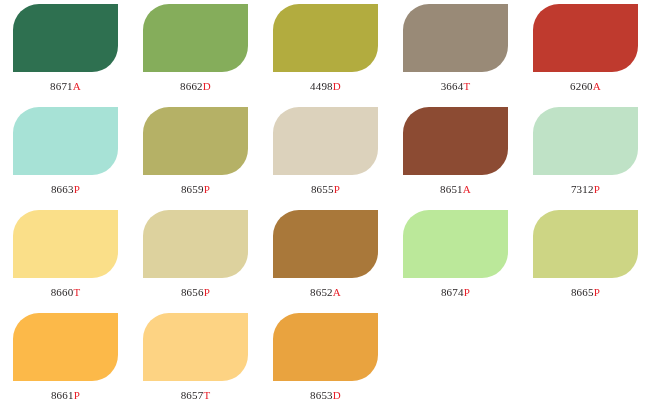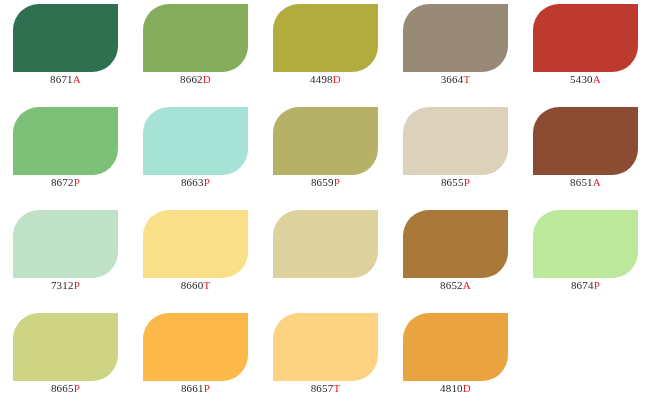--- a/index.html
+++ b/index.html
@@ -37,20 +37,21 @@
     border-top-left-radius: 26px;
     border-bottom-right-radius: 26px;
     border-top-right-radius: 0;
     border-bottom-left-radius: 0;
   }
   .swatch-label {
     width: 105px;
     text-align: center;
     font-size: 11px;
     line-height: 14px;
+    margin-top: 7px;
     color: #231f20;
     letter-spacing: 0.2px;
     white-space: nowrap;
   }
   .code-num {
     color: #231f20;
   }
   .code-suffix {
     color: #e8202a;
   }
@@ -70,25 +71,21 @@
     <div class="swatch-cell">
       <div class="swatch-chip" style="background: rgb(178, 172, 63);"></div>
       <div class="swatch-label"><span class="code-num">4498</span><span class="code-suffix">D</span></div>
     </div>
     <div class="swatch-cell">
       <div class="swatch-chip" style="background: rgb(153, 138, 119);"></div>
       <div class="swatch-label"><span class="code-num">3664</span><span class="code-suffix">T</span></div>
     </div>
     <div class="swatch-cell">
       <div class="swatch-chip" style="background: rgb(191, 58, 46);"></div>
-      <div class="swatch-label"><span class="code-num">5430</span><span class="code-suffix">A</span></div>
-    </div>
-    <div class="swatch-cell">
-      <div class="swatch-chip" style="background: rgb(124, 193, 119);"></div>
-      <div class="swatch-label"><span class="code-num">8672</span><span class="code-suffix">P</span></div>
+      <div class="swatch-label"><span class="code-num">6260</span><span class="code-suffix">A</span></div>
     </div>
     <div class="swatch-cell">
       <div class="swatch-chip" style="background: rgb(167, 226, 214);"></div>
       <div class="swatch-label"><span class="code-num">8663</span><span class="code-suffix">P</span></div>
     </div>
     <div class="swatch-cell">
       <div class="swatch-chip" style="background: rgb(181, 177, 102);"></div>
       <div class="swatch-label"><span class="code-num">8659</span><span class="code-suffix">P</span></div>
     </div>
     <div class="swatch-cell">
@@ -102,20 +99,21 @@
     <div class="swatch-cell">
       <div class="swatch-chip" style="background: rgb(191, 226, 198);"></div>
       <div class="swatch-label"><span class="code-num">7312</span><span class="code-suffix">P</span></div>
     </div>
     <div class="swatch-cell">
       <div class="swatch-chip" style="background: rgb(250, 223, 137);"></div>
       <div class="swatch-label"><span class="code-num">8660</span><span class="code-suffix">T</span></div>
     </div>
     <div class="swatch-cell">
       <div class="swatch-chip" style="background: rgb(221, 210, 158);"></div>
+      <div class="swatch-label"><span class="code-num">8656</span><span class="code-suffix">P</span></div>
     </div>
     <div class="swatch-cell">
       <div class="swatch-chip" style="background: rgb(169, 120, 58);"></div>
       <div class="swatch-label"><span class="code-num">8652</span><span class="code-suffix">A</span></div>
     </div>
     <div class="swatch-cell">
       <div class="swatch-chip" style="background: rgb(187, 232, 154);"></div>
       <div class="swatch-label"><span class="code-num">8674</span><span class="code-suffix">P</span></div>
     </div>
     <div class="swatch-cell">
@@ -125,15 +123,15 @@
     <div class="swatch-cell">
       <div class="swatch-chip" style="background: rgb(252, 185, 73);"></div>
       <div class="swatch-label"><span class="code-num">8661</span><span class="code-suffix">P</span></div>
     </div>
     <div class="swatch-cell">
       <div class="swatch-chip" style="background: rgb(253, 211, 131);"></div>
       <div class="swatch-label"><span class="code-num">8657</span><span class="code-suffix">T</span></div>
     </div>
     <div class="swatch-cell">
       <div class="swatch-chip" style="background: rgb(233, 163, 63);"></div>
-      <div class="swatch-label"><span class="code-num">4810</span><span class="code-suffix">D</span></div>
+      <div class="swatch-label"><span class="code-num">8653</span><span class="code-suffix">D</span></div>
     </div>
   </div>
 
 </body></html>

